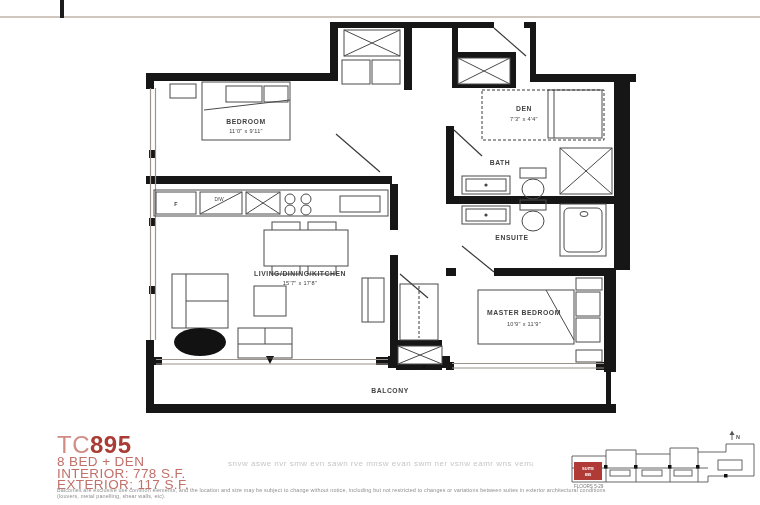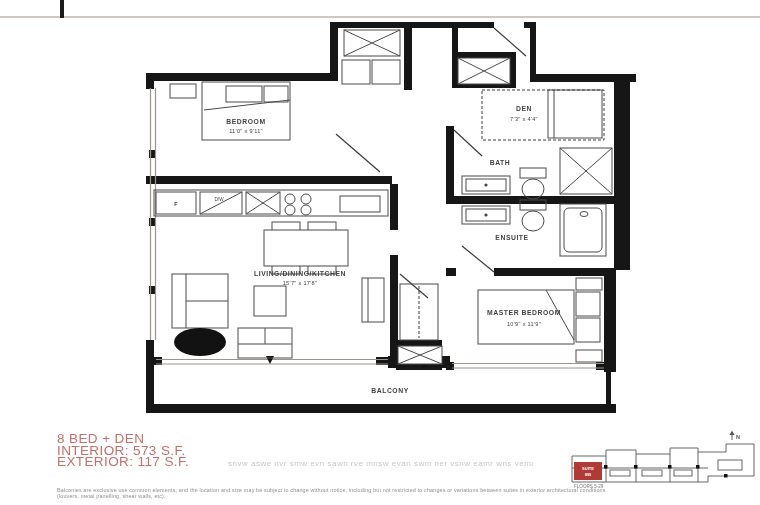--- a/index.html
+++ b/index.html
@@ -232,22 +232,23 @@
       <text class="room-dims" x="300" y="285">15'7" x 17'8"</text>
       <text class="room-label" x="524" y="315">MASTER BEDROOM</text>
       <text class="room-dims" x="524" y="326">10'9" x 11'9"</text>
       <text class="room-label" x="390" y="393">BALCONY</text>
       <text class="appl" x="176" y="206">F</text>
       <text class="appl-sm" x="219" y="201">D/W</text>
     </g>
   </svg>
 
   <div class="info">
+    <div class="model"><span>TC</span><b>895</b></div>
     <div class="info-line">8 BED + DEN</div>
-    <div class="info-line">INTERIOR: 573 S.F.</div>
+    <div class="info-line">INTERIOR: 778 S.F.</div>
     <div class="info-line">EXTERIOR: 117 S.F.</div>
   </div>
 
   <div class="watermark">snvw aswe nvr smw evn sawn rve mnsw evan swm ner vsnw eamr wns vema snwr evm answ</div>
 
   <div class="disclaimer">
     <div>Balconies are exclusive use common elements, and the location and size may be subject to change without notice, including but not restricted to changes or variations between suites in exterior architectural conditions</div>
     <div>(louvers, metal panelling, shear walls, etc).</div>
   </div>
 

